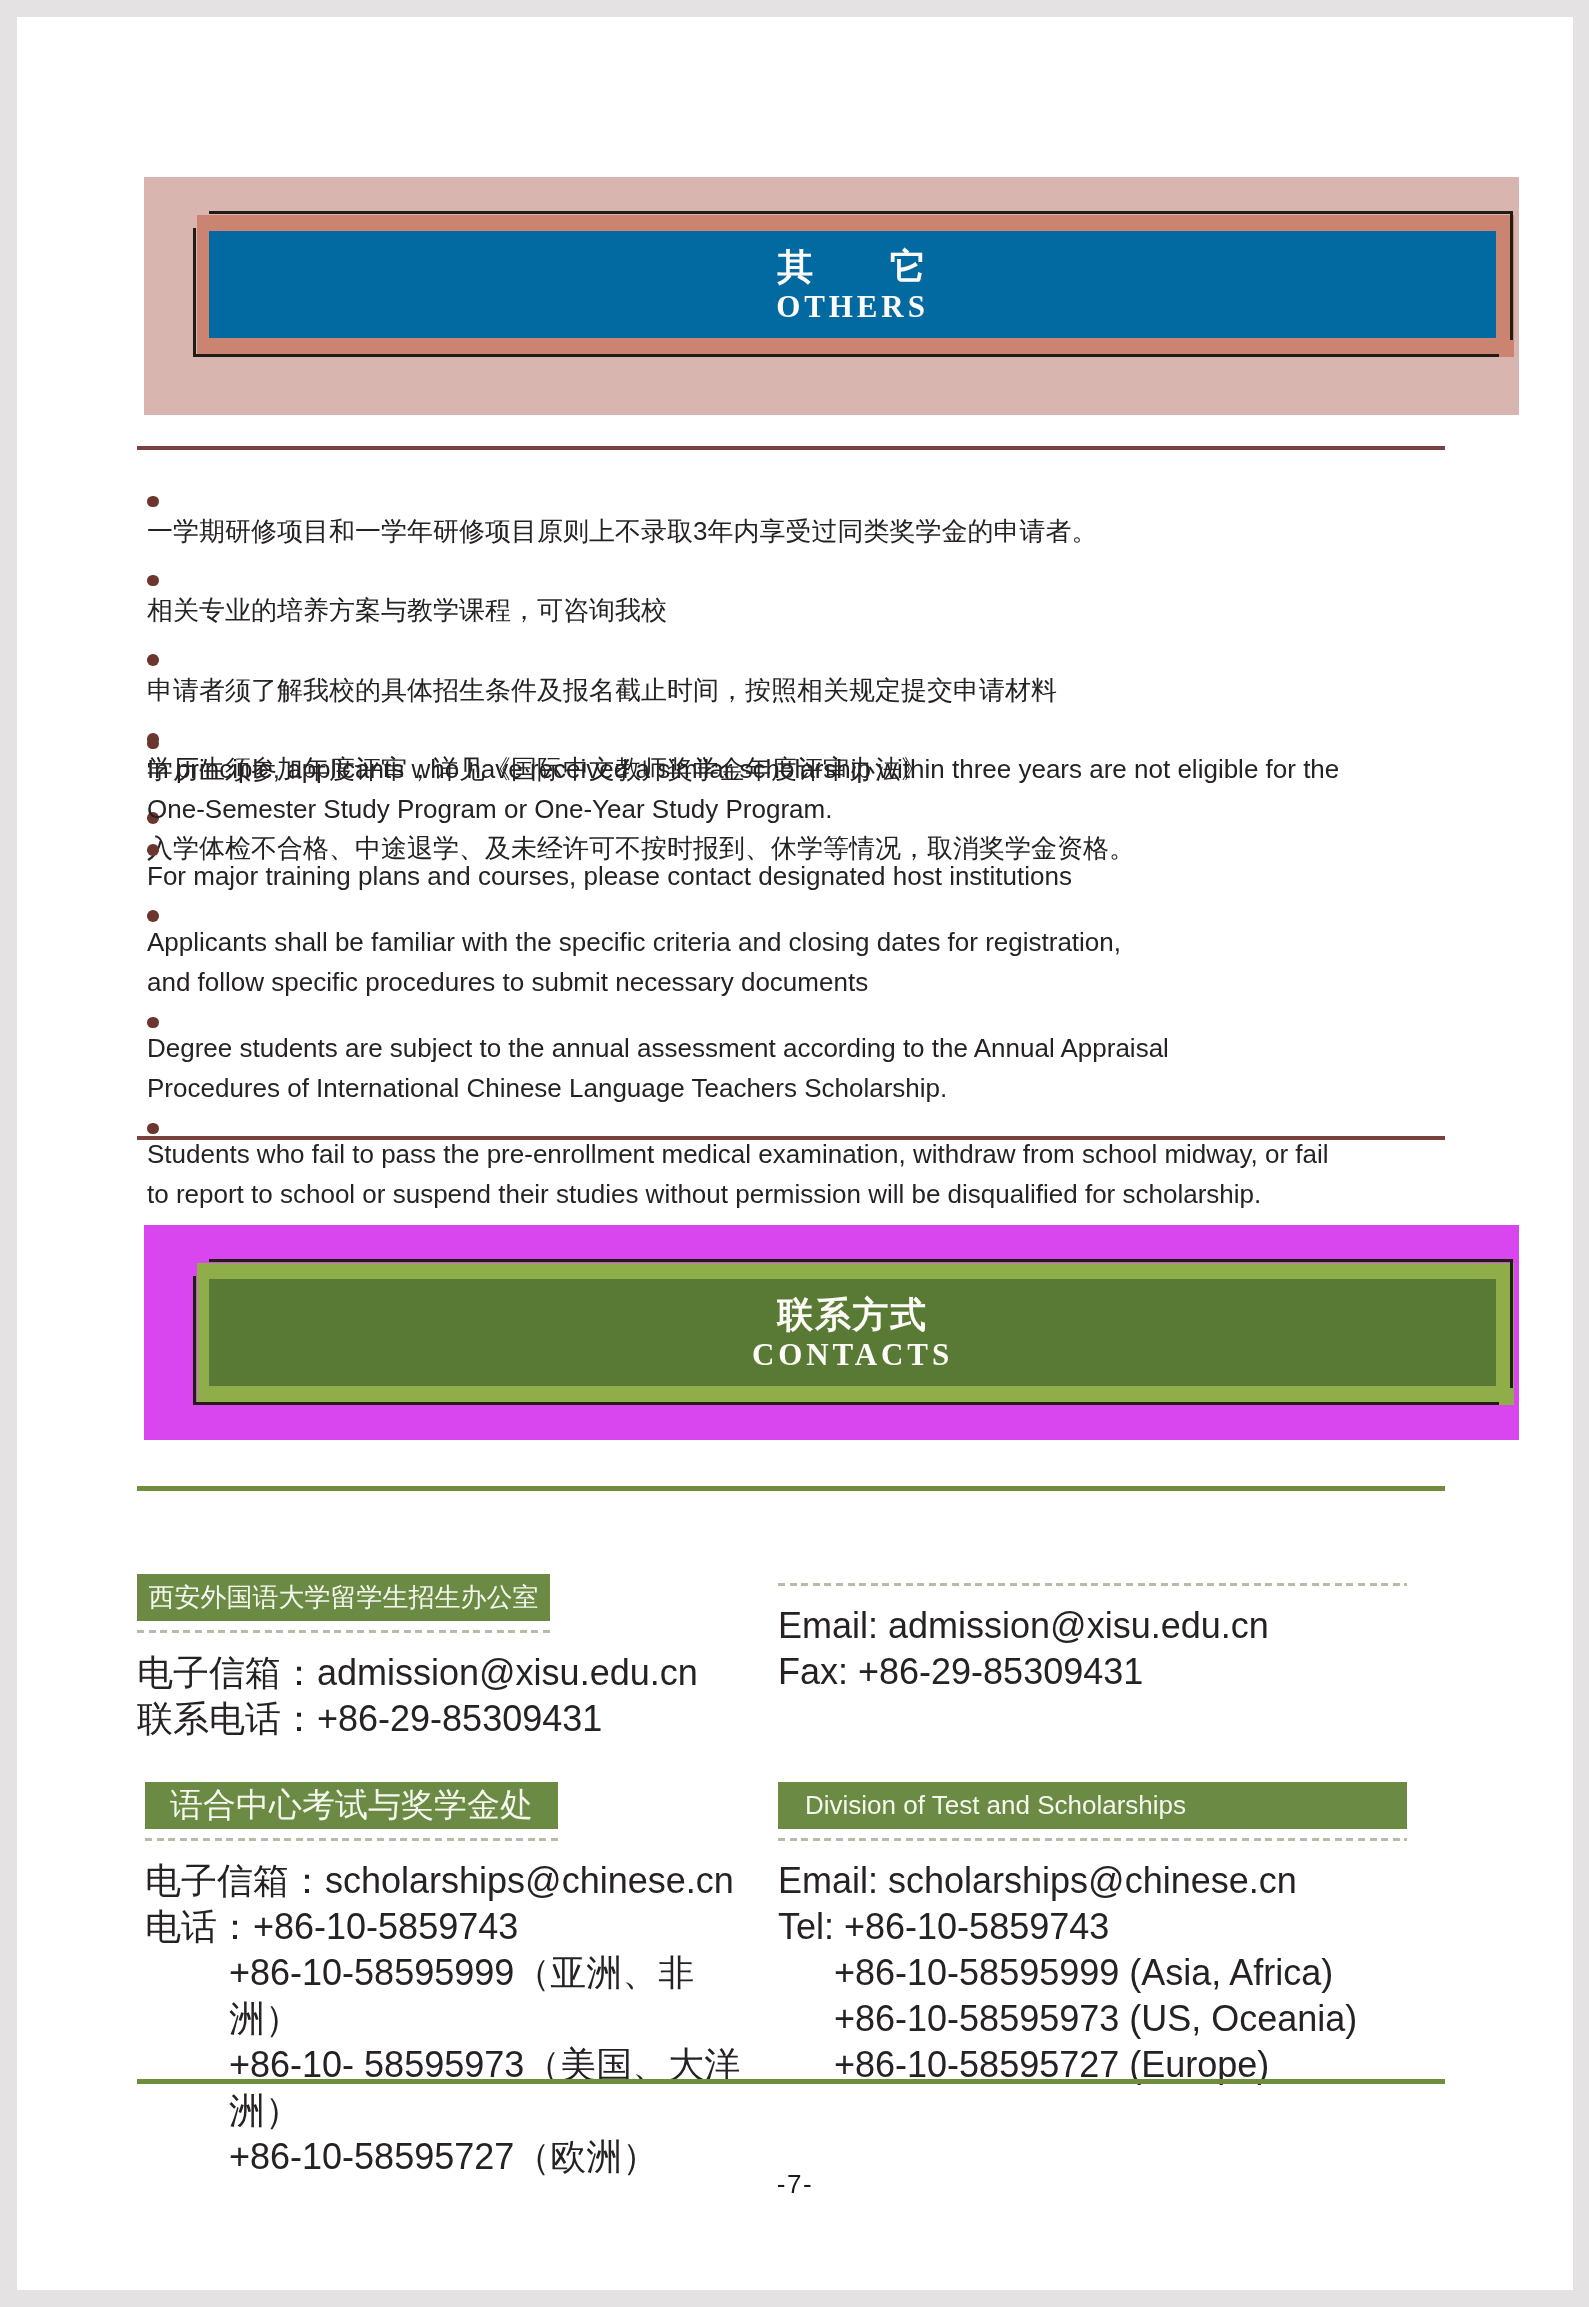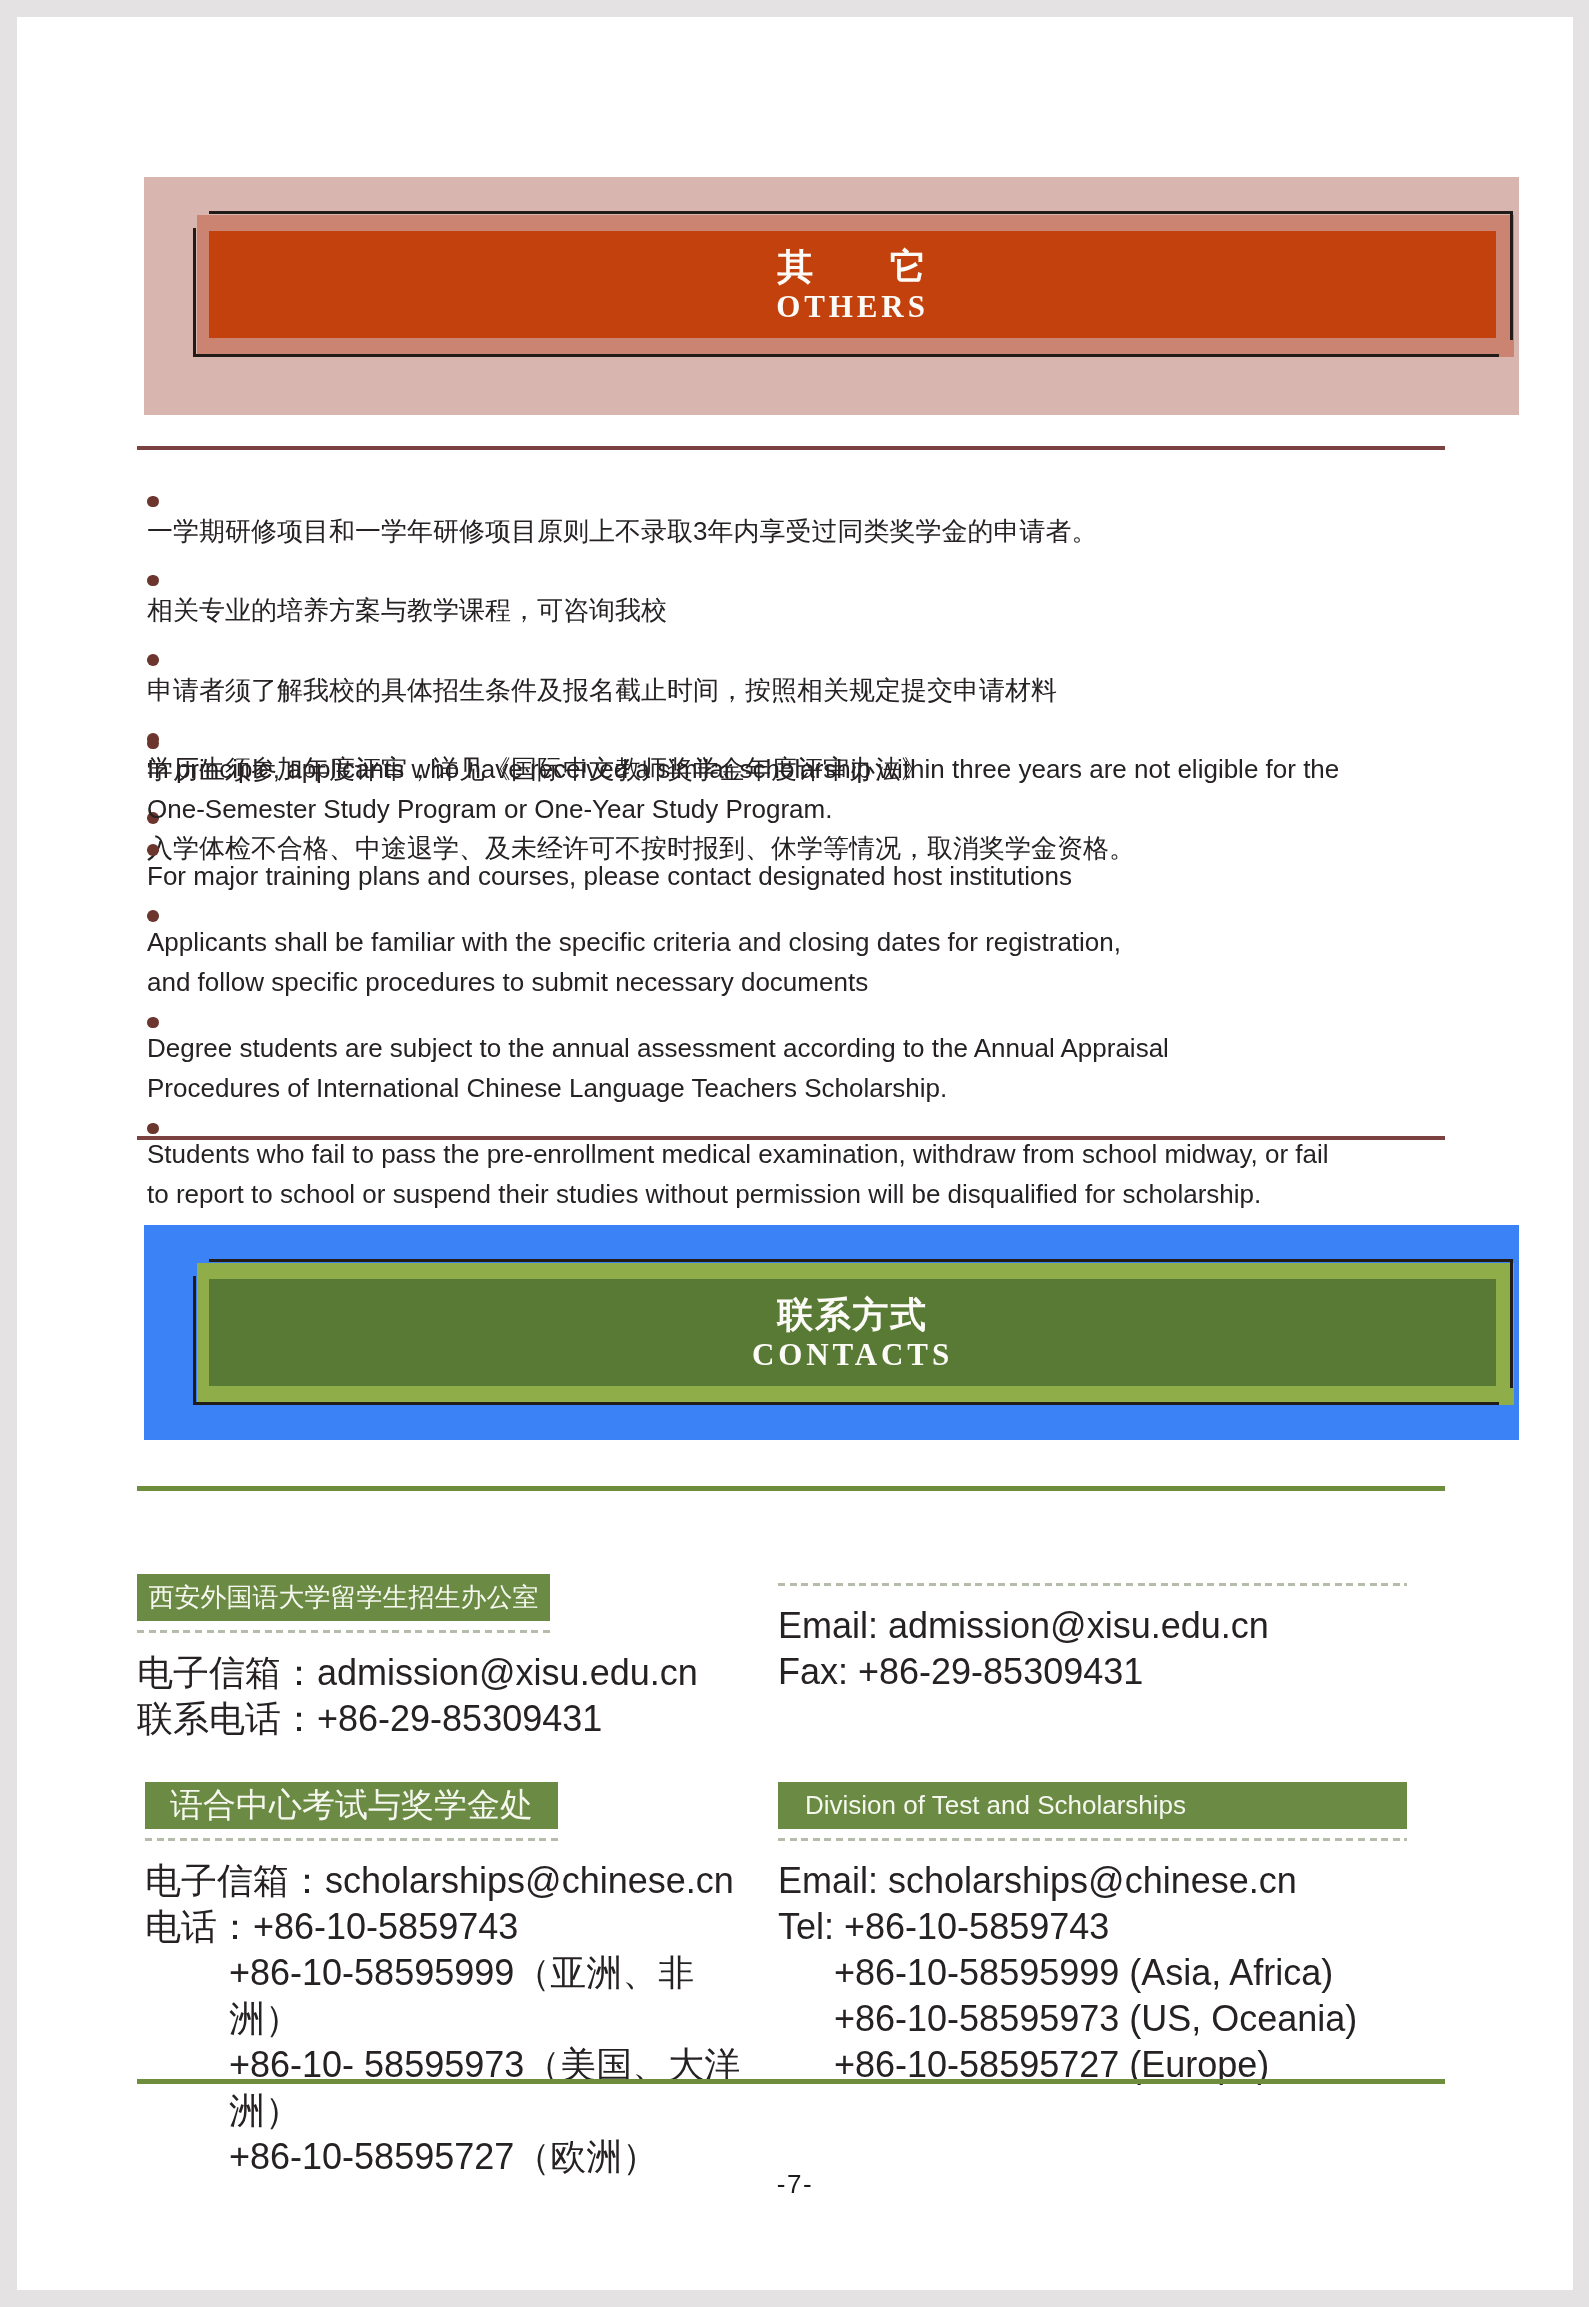--- a/index.html
+++ b/index.html
@@ -4,32 +4,32 @@
 <style>
   * { margin:0; padding:0; box-sizing:border-box; }
   body { background:#bfbfbf; }
   .stage { width:1590px; height:2307px; background:#e4e2e3; padding:17px; }
   .page { position:relative; width:1556px; height:2273px; background:#ffffff;
           font-family:"Liberation Sans","DejaVu Sans",sans-serif; color:#262224; overflow:hidden; }
 
   
   .banner { position:absolute; left:127px; width:1375px; }
   #banner-others   { top:160px;  height:238px; background:#d9b5b0; }
-  #banner-contacts { top:1208px; height:215px; background:#3b82f6; }
+  #banner-contacts { top:1208px; height:215px; background:#d946ef; }
   .banner .fill    { position:absolute; left:53px; top:38px; width:1317px; height:142px; }
   #banner-others   .fill { background:#cb8471; }
   #banner-contacts .fill { background:#8fae49; }
   .banner .frame-a { position:absolute; left:65px; top:34px; width:1304px; height:129px;
                      border-top:3.9px solid #211c18; border-right:3.9px solid #211c18; }
   .banner .frame-b { position:absolute; left:49px; top:51px; width:1306px; height:129px;
                      border-left:3.9px solid #211c18; border-bottom:3.9px solid #211c18; }
   .banner .inner   { position:absolute; left:65px; top:54px; width:1287px; height:107px;
                      display:flex; flex-direction:column; align-items:center; justify-content:center;
                      color:#fdfbf7; }
-  #banner-others   .inner { background:#c2410c; }
+  #banner-others   .inner { background:#0369a1; }
   #banner-contacts .inner { background:#587a35; }
   .banner .t-zh { font-size:36px; font-weight:bold; line-height:1.25; letter-spacing:1.6px; }
   .banner .t-en { font-family:"Liberation Serif","DejaVu Serif",serif; font-size:31px;
                   font-weight:bold; letter-spacing:3.9px; line-height:1.15; }
 
   
   .rule { position:absolute; left:120px; width:1308px; }
   .rule.red   { height:3.9px; background:#7b4040; }
   .rule.green { height:4.7px; background:#6e8e3e; }
   #rule1 { top:429px; } #rule2 { top:1119px; } #rule3 { top:1469px; } #rule4 { top:2062px; }

